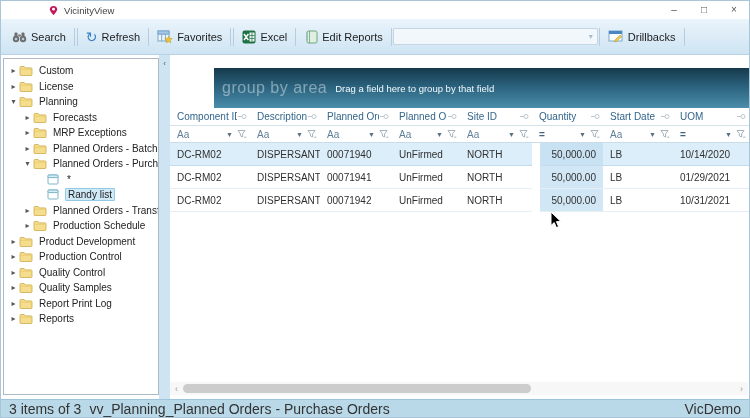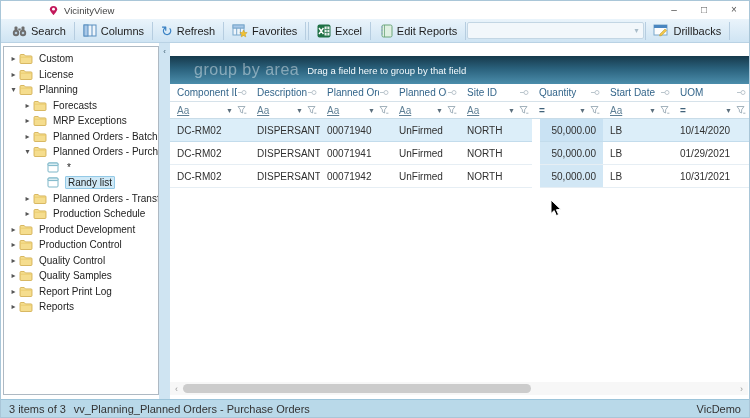--- a/index.html
+++ b/index.html
@@ -8,21 +8,21 @@
   .window { position:relative; width:750px; height:418px; border:1px solid #a9c6d8; display:flex; flex-direction:column; overflow:hidden; background:#fff; }
 
   
   .titlebar { height:18px; background:#ffffff; display:flex; align-items:center; padding-left:7px; flex:0 0 auto;margin-left:40px; }
   .titlebar .logo { width:11px; height:11px; margin-right:5px; }
   .titlebar .title { font-size:9.5px; color:#444; }
   .win-controls { margin-left:auto; display:flex; height:100%; }
   .win-btn { width:30px; text-align:center; font-size:10px; color:#555; line-height:18px; cursor:default; }
 
   
-  .toolbar { height:24px; flex:0 0 auto; background:linear-gradient(#eaf4fb,#cfe4f3); border-bottom:1px solid #b9d2e4; display:flex; align-items:center; padding:0 4px; white-space:nowrap; overflow:hidden; }
+  .toolbar { height:36px; flex:0 0 auto; background:linear-gradient(#eaf4fb,#cfe4f3); border-bottom:1px solid #b9d2e4; display:flex; align-items:center; padding:0 4px; white-space:nowrap; overflow:hidden; }
   .tb-btn { display:flex; align-items:center; gap:4px; padding:0 7px; height:22px; font-size:11px; color:#1e1e1e; border-radius:2px; }
   .tb-btn.disabled { color:#93a7b6; }
   .tb-btn svg, .tb-btn .uicon { flex:0 0 auto; }
   .tb-sep { width:1px; height:18px; background:#b6cde0; margin:0 1px; }
   .uicon { font-size:14px; line-height:14px; }
   .combo { width:205px; height:17px; background:#f2f7fb; border:1px solid #c3d6e4; border-radius:2px; display:flex; align-items:center; justify-content:flex-end; padding-right:4px; }
   .combo .chev { font-size:8px; color:#a9bcc9; }
 
   
   .main { flex:1 1 auto; display:flex; min-height:0; background:#fff; position:relative; }
@@ -30,46 +30,46 @@
   .tree-item { display:flex; align-items:center; height:15.5px; font-size:10px; color:#222; cursor:default; }
   .tree-arrow { width:11px; font-size:8px; color:#565656; text-align:center; flex:0 0 auto; }
   .tree-icon { width:15px; height:12px; flex:0 0 auto; margin-right:3px; display:flex; align-items:center; }
   .tree-label { white-space:nowrap; padding:0 2px; }
   .tree-label.sel { background:#cfe9f7; border:1px solid #93c9e6; border-radius:1px; }
 
   .splitter { width:11px; flex:0 0 auto; background:#cfe4f2; display:flex; justify-content:center; padding-top:4px; }
   .splitter .col-arrow { font-size:8px; color:#3f5f72; line-height:10px; }
 
   .grid-area { flex:1 1 auto; min-width:0; display:flex; flex-direction:column; padding-top:13px; position:relative; }
-  .groupby { height:28px; flex:0 0 auto; background:linear-gradient(#16394b 0%, #2a617c 45%, #4b8dab 100%); display:flex; align-items:center; padding-left:24px; overflow:hidden; }
+  .groupby { height:40px; flex:0 0 auto; background:linear-gradient(#16394b 0%, #2a617c 45%, #4b8dab 100%); display:flex; align-items:center; padding-left:8px; overflow:hidden;margin-left:44px; }
   .gb-title { font-size:16px; color:rgba(255,255,255,0.42); letter-spacing:0.5px; margin-right:8px; white-space:nowrap; }
   .gb-hint { font-size:9.5px; color:#f4fafd; white-space:nowrap; }
 
   .grid-row { display:grid; grid-template-columns:80px 70px 72px 68px 72px 71px 70px minmax(0,1fr); flex:0 0 auto; }
   .hdr-cell { height:18px; display:flex; align-items:center; padding:0 3px 0 7px; font-size:10px; color:#33658a; border-bottom:1px solid #d6e2ea; overflow:hidden; white-space:nowrap; background:#fff; }
   .hdr-cell .lbl { flex:1 1 auto; overflow:hidden; }
   .pin { flex:0 0 auto; opacity:0.75; }
   .flt-cell { height:17px; display:flex; align-items:center; padding:0 3px 0 7px; font-size:10px; color:#5e7f95; border-bottom:1px solid #c9dce8; background:#fff; overflow:hidden; }
-  .flt-glyph { flex:1 1 auto; } .flt-glyph.txt { text-decoration:underline; }
+  .flt-glyph { flex:1 1 auto; } .flt-glyph.txt { }
   .flt-glyph.num { font-weight:bold; color:#41627a; }
   .flt-dd { font-size:7px; color:#5b6e7c; margin-right:4px; }
   .cell { height:23px; display:flex; align-items:center; padding:0 7px; font-size:10px; color:#303030; border-bottom:1px solid #e6eef4; overflow:hidden; white-space:nowrap; background:#fff; }
   .cell.r { justify-content:flex-end; }
   .cell.col-hl { background:#d2e7f5;margin-left:8px; }
   .grid-row.selected .cell { background:#dceef9; border-bottom-color:#c3dcec; }
   .grid-row.selected .cell.col-hl { background:#c9e2f3; }
 
   .grid-fill { flex:1 1 auto; }
   .hscroll { height:13px; flex:0 0 auto; margin:0 1px 4px 0; background:#f7f7f7; display:flex; align-items:center; }
   .sb-arrow { width:13px; text-align:center; font-size:9px; color:#9a9a9a; flex:0 0 auto; }
   .sb-track { flex:1 1 auto; height:10px; position:relative; }
   .sb-thumb { position:absolute; left:0; top:0.5px; width:63%; height:9px; background:#cccccc; border-radius:5px; }
 
   
-  .statusbar { height:18px; flex:0 0 auto; background:#b9d9e9; border-top:1px solid #9cc4da; display:flex; align-items:center; padding:0 8px; font-size:11px; color:#333; }
+  .statusbar { height:18px; flex:0 0 auto; background:#b9d9e9; border-top:1px solid #9cc4da; display:flex; align-items:center; padding:0 8px; font-size:14px; color:#333; }
   .statusbar .vname { margin-left:8px; }
   .statusbar .env { margin-left:auto; }
 
   .cursor { position:absolute; left:549px; top:156px; z-index:50; pointer-events:none; }
 </style>
 </head>
 <body>
 
 <div class="window">
 
@@ -93,28 +93,20 @@
           <circle cx="11" cy="8" r="3.2" fill="#6e6e6e"></circle>
         <rect x="2.5" y="1.5" width="3" height="5" rx="1" fill="#6e6e6e"></rect>
           <rect x="9.5" y="1.5" width="3" height="5" rx="1" fill="#6e6e6e"></rect>
         <rect x="6.3" y="3.5" width="2.4" height="2" fill="#6e6e6e"></rect>
         <circle cx="4" cy="8" r="1.3" fill="#b9cede"></circle>
           <circle cx="11" cy="8" r="1.3" fill="#b9cede"></circle>
       </svg>
       <span>Search</span>
     </div>
     <div class="tb-sep"></div>
-    <div class="tb-btn">
-      <svg width="14" height="13" viewBox="0 0 14 13">
-        <rect x="1" y="1" width="12" height="11" fill="#eef5fb" stroke="#5b8fc0"></rect>
-        <rect x="1" y="1" width="4" height="11" fill="#a8c8e8" stroke="#5b8fc0"></rect>
-        <line x1="9" y1="1" x2="9" y2="12" stroke="#5b8fc0"></line>
-      </svg>
-      <span>Columns</span>
-    </div>
     <div class="tb-sep"></div>
     <div class="tb-btn">
       <span class="uicon" style="color:#3b82c4;">↻</span>
       <span>Refresh</span>
     </div>
     <div class="tb-sep"></div>
     <div class="tb-btn">
       <svg width="16" height="14" viewBox="0 0 16 14">
         <rect x="1" y="1" width="11" height="10" fill="#eef5fb" stroke="#7aa8cc"></rect>
         <line x1="1" y1="4" x2="12" y2="4" stroke="#7aa8cc"></line>

